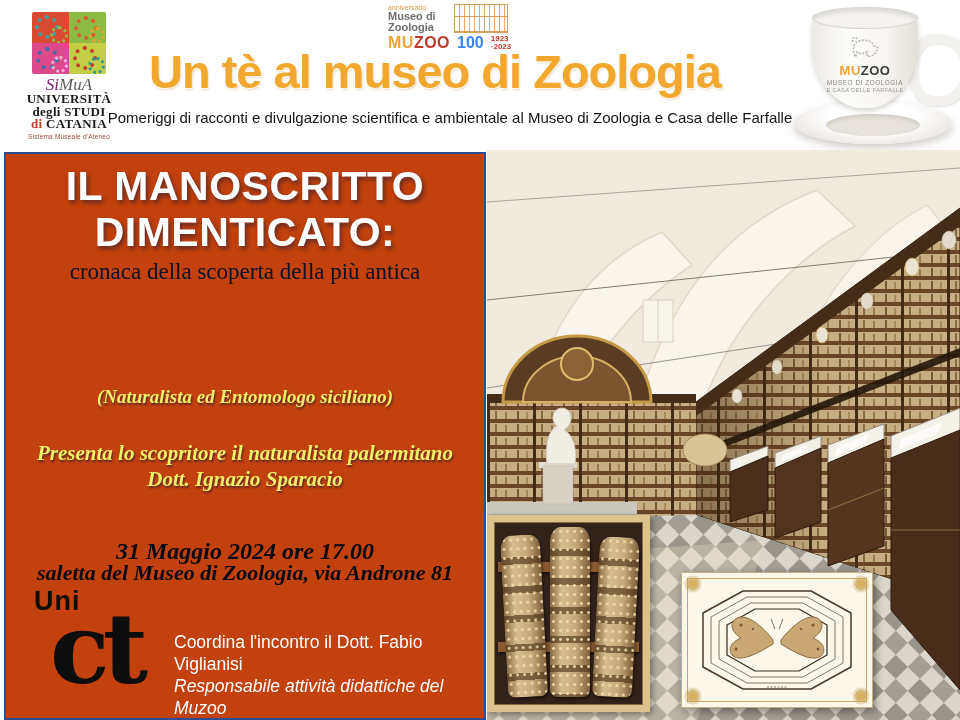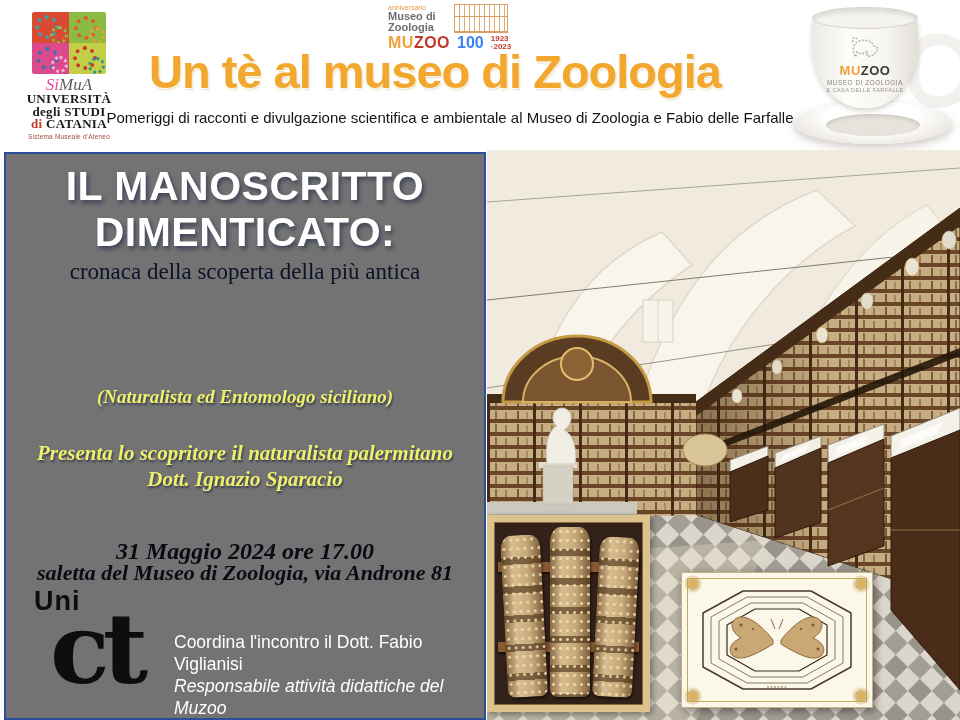--- a/index.html
+++ b/index.html
@@ -7,21 +7,21 @@
        font-family:"Liberation Sans",sans-serif;}
   .abs{position:absolute;}
 
   
   .uni-logo{left:16px;top:12px;width:106px;text-align:center;}
   .uni-square{width:74px;height:62px;margin:0 auto;display:grid;grid-template-columns:1fr 1fr;grid-template-rows:1fr 1fr;border-radius:2px;overflow:hidden;}
   .q{position:relative;}
   .q1{background:#da4a32;} .q2{background:#8cbb43;} .q3{background:#dd4a8c;} .q4{background:#c3cf46;}
   .gear{position:absolute;border-radius:50%;border-style:dotted;}
   .uni-script{font-family:"Liberation Serif",serif;font-style:italic;font-size:17px;line-height:17px;margin-top:2px;color:#5d5d5d;}
-  .uni-script .g{color:#ec4899;text-align:center;}
+  .uni-script .g{color:#701a75;text-align:center;}
   .uni-name{font-family:"Liberation Serif",serif;font-weight:bold;font-size:13px;line-height:12.5px;color:#1b1b1b;letter-spacing:.3px;}
   .uni-name .red{color:#c23a2b;}
   .uni-sub{font-size:6.5px;color:#9c4b3a;margin-top:2px;letter-spacing:.2px;}
 
   .muzoo-logo{left:388px;top:4px;width:146px;font-size:0;}
   .mz-row1{display:flex;align-items:flex-end;gap:18px;}
   .mz-ann{font-size:7px;color:#e79a47;display:block;}
   .mz-museo{font-size:11px;line-height:11px;color:#6e6e6e;font-weight:bold;display:block;}
   .mz-building{width:52px;height:26px;border:1px solid #d9a066;border-bottom:2px solid #d9a066;
      background:repeating-linear-gradient(90deg,transparent 0 4px,#e0aa72 4px 5px),
@@ -53,21 +53,21 @@
       box-shadow:0 3px 5px rgba(100,90,75,.25);}
   .cup-rim{position:absolute;left:20px;top:3px;width:106px;height:22px;border-radius:50%;
       background:#f5f3ef;border:1px solid #d8d4cc;box-shadow:inset 0 3px 5px rgba(0,0,0,.12);box-sizing:border-box;}
   .cup-print{position:absolute;left:20px;top:30px;width:106px;text-align:center;}
   .cup-eleph{opacity:.8;}
   .cup-brand{font-size:13px;font-weight:bold;letter-spacing:.5px;line-height:13px;}
   .cup-line1{font-size:6.3px;color:#8a8580;letter-spacing:.6px;margin-top:2px;}
   .cup-line2{font-size:5.6px;color:#9a958f;letter-spacing:.4px;margin-top:1px;}
 
   
-  .panel{left:4px;top:152px;width:482px;height:568px;background:#737373;border:2px solid #2c4e96;
+  .panel{left:4px;top:152px;width:482px;height:568px;background:#c2410c;border:2px solid #2c4e96;
       box-sizing:border-box;color:#fff;}
   .panel .h1{position:absolute;left:0;right:0;top:10px;text-align:center;font-weight:800;
       font-size:41px;line-height:1.12;letter-spacing:.5px;color:#ffffff;
       text-shadow:2px 3px 4px rgba(10,20,60,.5);}
   .panel .desc{position:absolute;left:0;right:0;top:104px;text-align:center;
       font-family:"Liberation Serif",serif;font-size:23px;line-height:1.18;color:#0e1228;}
   .yellow{color:#eef169;text-shadow:1px 2px 2px rgba(10,15,60,.55);}
   .panel .speaker{position:absolute;left:0;right:0;top:198px;text-align:center;
       font-family:"Liberation Serif",serif;font-style:italic;font-size:26px;}
   .panel .role{position:absolute;left:0;right:0;top:232px;text-align:center;
@@ -146,21 +146,21 @@
     <span class="mz-brand"><span class="mz-mu">MU</span><span class="mz-zoo">ZOO</span></span>
     <span class="mz-100">100</span>
     <span class="mz-years">
       <span>1923</span><br>
       <span>·2023</span>
     </span>
   </div>
 </div>
 
 <div class="abs main-title">Un tè al museo di Zoologia</div>
-<div class="abs main-sub">Pomeriggi di racconti e divulgazione scientifica e ambientale al Museo di Zoologia e Fabio delle Farfalle</div>
+<div class="abs main-sub">Pomeriggi di racconti e divulgazione scientifica e ambientale al Museo di Zoologia e Casa delle Farfalle</div>
 
 <div class="abs teacup">
   <div class="saucer"></div>
   <div class="saucer-ring"></div>
   <div class="handle"></div>
   <div class="cup"></div>
   <div class="cup-rim"></div>
   <div class="cup-print">
     <svg class="cup-eleph" width="40" height="26" viewBox="0 0 40 26">
       <path d="M10,22 C7,16 8,9 14,7 C20,5 27,7 29,12 C33,12 34,16 31,17 C30,21 26,23 22,22 L22,18 C18,20 14,20 12,18 L11,22 Z M8,8 C6,4 10,2 12,5" fill="none" stroke="#a8a49d" stroke-width="1.6" stroke-dasharray="2 1.4"></path>

